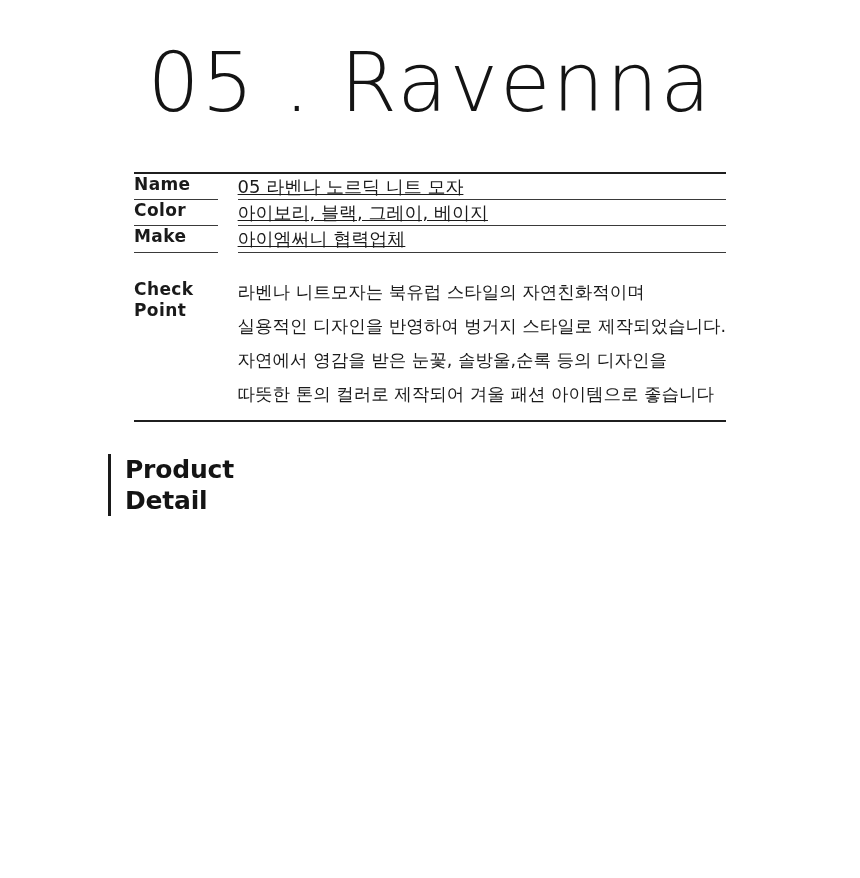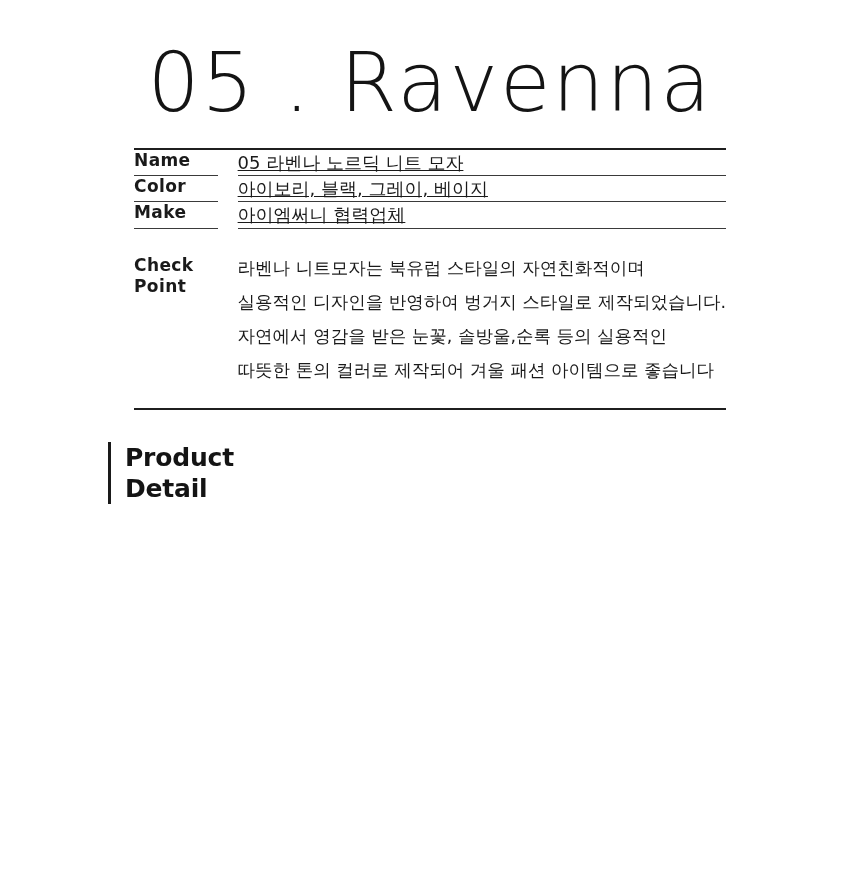--- a/index.html
+++ b/index.html
@@ -40,21 +40,21 @@
     font-size: 76px;
     line-height: 1.15;
     letter-spacing: 2px;
     color: #141414;
     margin-top: 14px;
     white-space: pre;
   }
 
   
   .spec-table {
-    margin: 24px auto 0 auto;
+    margin: 48px auto 0 auto;
     width: 592px;
     border-collapse: collapse;
   }
   .spec-table .top-rule td {
     border-top: 2px solid #1f1f1f;
     padding: 0;
     height: 0;
     font-size: 0;
     line-height: 0;
   }
@@ -93,21 +93,21 @@
   .value-text.mono-ish {
     font-family: "DejaVu Sans", sans-serif;
     font-size: 19px;
   }
   .check-row .label-cell {
     padding-top: 26px;
     border-bottom: none;
   }
   .check-row .value-cell {
     padding-top: 22px;
-    padding-bottom: 21px;
+    padding-bottom: 9px;
     border-bottom: none;
   }
   .check-line {
     font-family: "DejaVu Sans", sans-serif;
     font-size: 17.5px;
     line-height: 1.95;
     color: #1a1a1a;
     white-space: nowrap;
   }
   .bottom-rule {
@@ -188,21 +188,21 @@
 
       <tr class="spec-row check-row">
         <td class="label-cell">
           <div class="label-text">Check
 Point</div>
         </td>
         <td class="gap-cell"></td>
         <td class="value-cell">
           <div class="check-line">라벤나 니트모자는 북유럽 스타일의 자연친화적이며</div>
           <div class="check-line">실용적인 디자인을 반영하여 벙거지 스타일로 제작되었습니다.</div>
-          <div class="check-line">자연에서 영감을 받은 눈꽃, 솔방울,순록 등의 실용적인</div>
+          <div class="check-line">자연에서 영감을 받은 눈꽃, 솔방울,순록 등의 디자인을</div>
           <div class="check-line">따뜻한 톤의 컬러로 제작되어 겨울 패션 아이템으로 좋습니다</div>
         </td>
       </tr>
     </tbody>
   </table>
 
   <div class="bottom-rule"></div>
 
   <div class="footer">
     <div class="footer-bar"></div>

